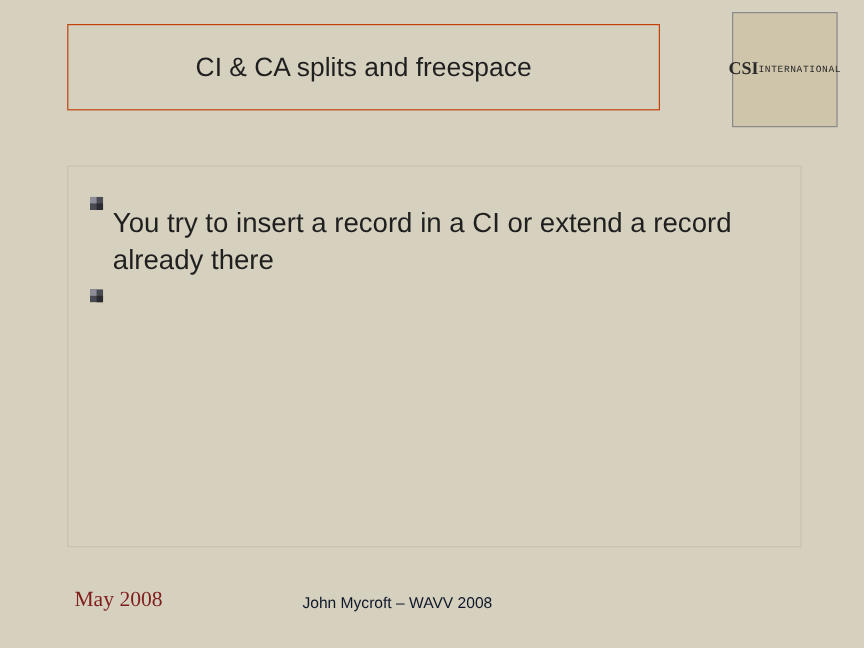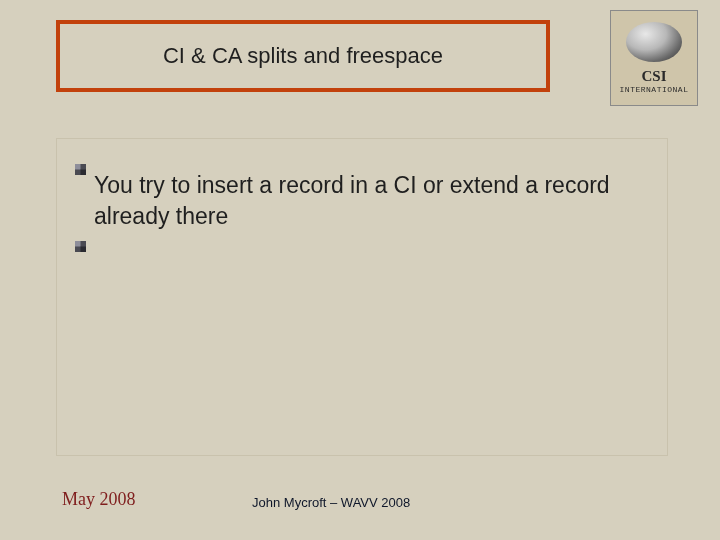--- a/index.html
+++ b/index.html
@@ -10,40 +10,40 @@
     position: relative;
     overflow: hidden;
   }
   .title-box {
     position: absolute;
     top: 20px;
     left: 56px;
     width: 494px;
     height: 72px;
     background: #d6d0be;
-    border: 4px solid #c2410c;
+    border: 1px solid #c2410c;
     display: flex;
     align-items: center;
     justify-content: center;
   }
   .title-text {
     font-size: 22px;
     color: #1f1f1f;
     text-align: center;
   }
   .logo {
     position: absolute;
     top: 10px;
     right: 22px;
     width: 88px;
     height: 96px;
     background: #cfc5aa;
     border: 1px solid #8a8a8a;
     display: flex;
-    flex-direction: column;
+    flex-direction: row;
     align-items: center;
     justify-content: center;
   }
   .logo-oval {
     width: 56px;
     height: 40px;
     border-radius: 50%;
     background: radial-gradient(ellipse at 35% 30%, #e8e8e8 0%, #b8b8b8 40%, #6a6a6a 70%, #2a2a2a 100%);
     margin-bottom: 6px;
   }

